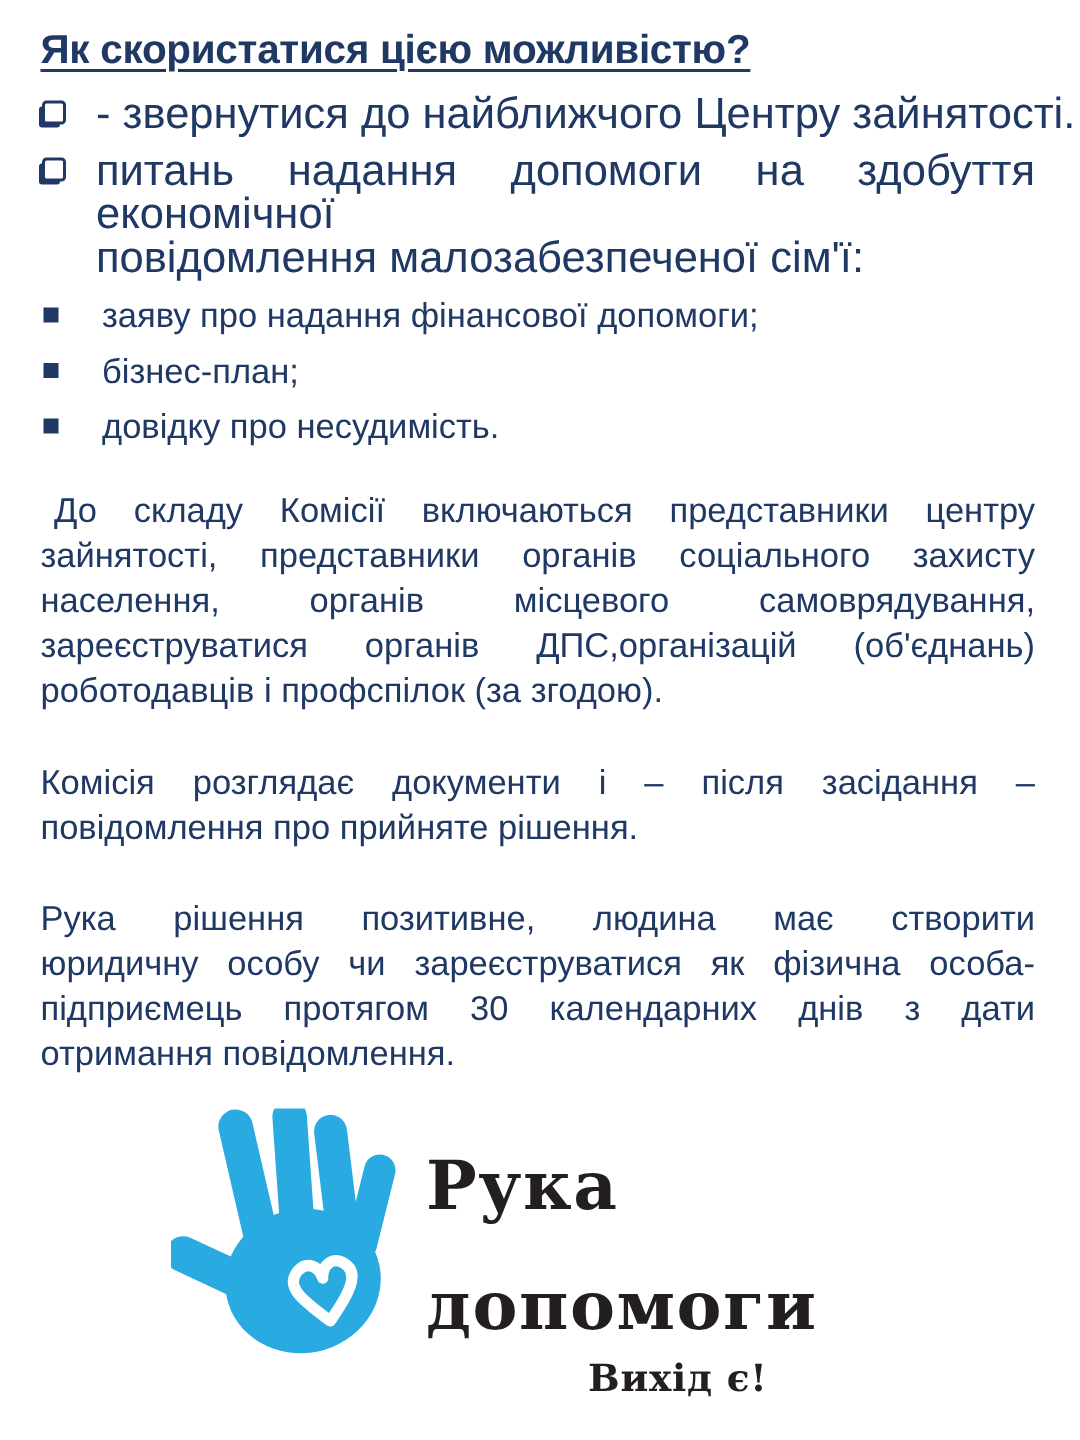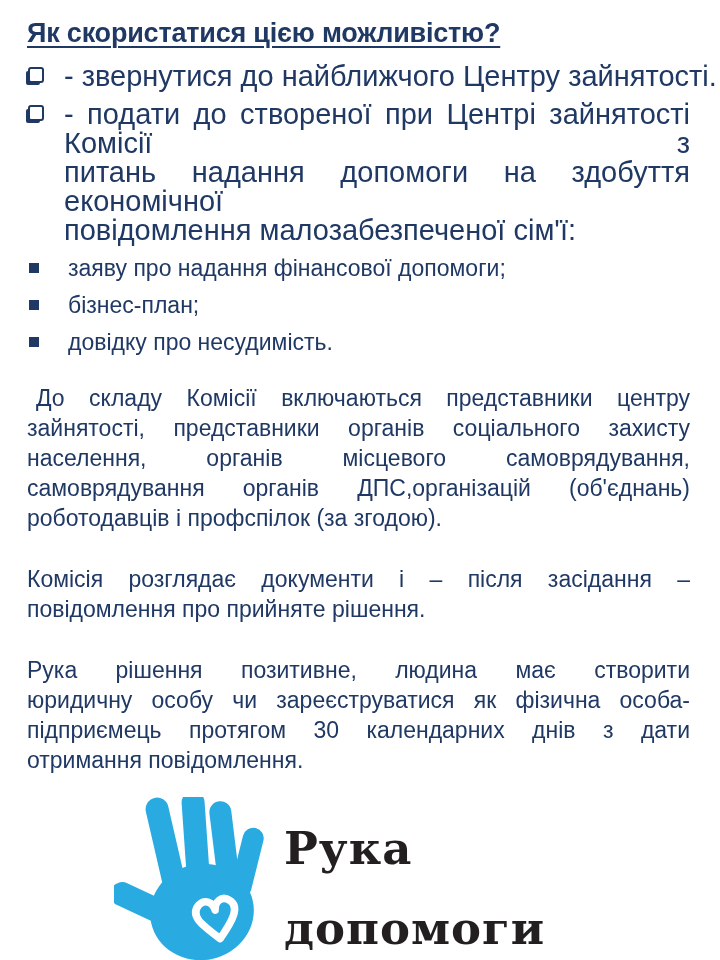--- a/index.html
+++ b/index.html
@@ -63,21 +63,20 @@
   <div>
       <div class="chk-row">
         <span class="chk-box"></span>
         <div class="chk-text">
           <div class="line">- звернутися до найближчого Центру зайнятості.</div>
         </div>
       </div>
       <div class="chk-row">
         <span class="chk-box"></span>
         <div class="chk-text">
-          <div class="line jl">- подати до створеної при Центрі зайнятості Комісії з</div>
           <div class="line jl">питань надання допомоги на здобуття економічної</div>
           <div class="line">повідомлення малозабезпеченої сім'ї:</div>
         </div>
       </div>
     </div>
 
   <div>
       <div class="doc-row">
         <span class="sq"></span>
         <div class="doc-text">заяву про надання фінансової допомоги;</div>
@@ -90,21 +89,21 @@
         <span class="sq"></span>
         <div class="doc-text">довідку про несудимість.</div>
       </div>
     </div>
 
   <div class="paras">
       <div class="para">
         <div class="line jl ind">До складу Комісії включаються представники центру</div>
         <div class="line jl">зайнятості, представники органів соціального захисту</div>
         <div class="line jl">населення, органів місцевого самоврядування,</div>
-        <div class="line jl">самоврядування органів ДПС,організацій (об'єднань)</div>
+        <div class="line jl">зареєструватися органів ДПС,організацій (об'єднань)</div>
         <div class="line">роботодавців і профспілок (за згодою).</div>
       </div>
       <div class="para">
         <div class="line jl">Комісія розглядає документи і – після засідання –</div>
         <div class="line">повідомлення про прийняте рішення.</div>
       </div>
       <div class="para">
         <div class="line jl">Рука рішення позитивне, людина має створити</div>
         <div class="line jl">юридичну особу чи зареєструватися як фізична особа-</div>
         <div class="line jl">підприємець протягом 30 календарних днів з дати</div>

